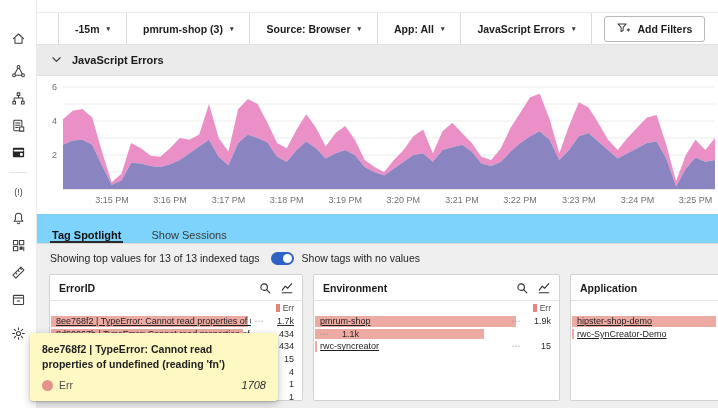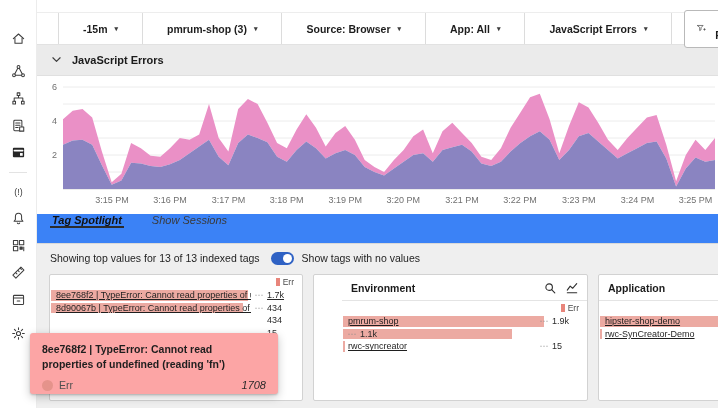--- a/index.html
+++ b/index.html
@@ -13,62 +13,62 @@
   .sb-home{margin:30px 0 12px;}
   .sb-div{width:18px;border-top:1px solid #e3e3e3;margin:6px 0 5px;}
   .sb-gear{margin-top:12px;}
 
   
   .main{flex:1;display:flex;flex-direction:column;min-width:0;}
 
   .topbar{flex:0 0 44px;height:44px;background:#fff;position:relative;border-bottom:1px solid #e2e2e2;}
   .topbar-rule{position:absolute;top:12px;left:0;right:0;height:1px;background:#ededed;}
   .filters{position:absolute;left:21px;top:13px;height:31px;display:flex;align-items:center;}
-  .fitem{display:flex;align-items:center;gap:7px;padding:0 24px;height:31px;border-left:1px solid #dcdcdc;font-size:10.5px;font-weight:700;color:#1d1d1d;cursor:pointer;white-space:nowrap;}
+  .fitem{display:flex;align-items:center;gap:7px;padding:0 16px;height:31px;border-left:1px solid #dcdcdc;font-size:10.5px;font-weight:700;color:#1d1d1d;cursor:pointer;white-space:nowrap;}
   .fitem.last{border-right:1px solid #dcdcdc;}
   .caret{font-size:7px;color:#3d3d3d;}
   .addf{display:flex;align-items:center;gap:7px;margin-left:12px;padding:6px 12px;background:#fff;border:1px solid #b9b9b9;border-radius:3px;font-size:10.5px;font-weight:700;color:#1d1d1d;font-family:inherit;cursor:pointer;}
   .addf svg{width:13px;height:11px;stroke:#3d3d3d;stroke-width:1.1;fill:none;stroke-linecap:round;stroke-linejoin:round;}
 
   .section-hdr{flex:0 0 30px;height:30px;background:#ebebeb;display:flex;align-items:center;padding-left:15px;gap:11px;border-bottom:1px solid #e0e0e0;cursor:pointer;}
   .section-hdr svg{width:9px;height:8px;stroke:#3d3d3d;stroke-width:1.3;fill:none;stroke-linecap:round;stroke-linejoin:round;}
   .section-title{font-size:11px;font-weight:700;color:#1b1b1b;}
 
   .chart-wrap{flex:0 0 138px;height:138px;background:#fff;}
   #chart{display:block;width:682px;height:132px;margin-top:3px;}
 
-  .tabs{flex:0 0 29px;height:29px;background:#3b82f6;display:flex;align-items:flex-start;padding-left:13px;gap:26px;border-bottom:1px solid #d9d9d9;font-style:italic;}
+  .tabs{flex:0 0 29px;height:29px;background:#7dd3fc;display:flex;align-items:flex-end;padding-left:13px;gap:26px;border-bottom:1px solid #d9d9d9;}
   .tab{display:flex;align-items:center;font-size:11px;color:#3a3a3a;cursor:pointer;border-bottom:2px solid transparent;padding:0 2px;}
   .tab.active{font-weight:700;color:#111;border-bottom-color:#2b2b2b;}
 
   .toggle-row{flex:0 0 28px;height:28px;display:flex;align-items:center;padding-left:13px;font-size:10.5px;color:#1e1e1e;}
   .toggle{width:23px;height:13px;border-radius:7px;background:#2f62c4;margin:0 8px 0 11px;position:relative;cursor:pointer;flex:0 0 23px;}
   .knob{position:absolute;right:2px;top:2px;width:9px;height:9px;border-radius:50%;background:#fff;}
 
   
   .panels{display:flex;gap:10px;padding:2px 0 0 12px;align-items:flex-start;}
   .panel{background:#fff;border:1px solid #d2d2d2;border-radius:2px;height:125px;overflow:hidden;flex:0 0 auto;}
   .panel:nth-child(1){width:252px;}
-  .panel:nth-child(2){width:245px;padding-left:28px;}
+  .panel:nth-child(2){width:245px;}
   .panel:nth-child(3){width:240px;}
   .p-hdr{display:flex;align-items:center;height:25px;padding:0 9px;border-bottom:1px solid #e4e4e4;}
   .p-title{flex:1;font-size:10.5px;font-weight:700;color:#1b1b1b;}
   .p-ic{margin-left:10px;display:flex;cursor:pointer;}
   .p-ic svg{width:12px;height:12px;stroke:#2f2f2f;fill:none;stroke-width:1.3;stroke-linecap:round;stroke-linejoin:round;}
   .p-legend{display:flex;justify-content:flex-end;align-items:center;height:14px;padding-right:8px;font-size:8.5px;color:#4a4a4a;gap:3px;}
   .lg-sq{width:4px;height:8px;background:#e8857b;}
   .p-row{position:relative;height:12.6px;display:flex;align-items:center;padding:0 8px 0 2px;font-size:9px;}
   .p-bar{position:absolute;left:1px;top:1px;bottom:1px;background:#ecaaa2;z-index:0;}
   .p-name{position:relative;z-index:1;flex:1;color:#1f1f1f;text-decoration:underline;white-space:nowrap;overflow:hidden;margin-left:4px;cursor:pointer;}
   .p-dots{position:relative;z-index:1;width:16px;text-align:center;color:#8a8a8a;font-size:9px;cursor:pointer;}
-  .p-val{position:relative;z-index:1;width:27px;text-align:left;color:#2a2a2a;}
+  .p-val{position:relative;z-index:1;width:27px;text-align:right;color:#2a2a2a;}
   .p-val.u{text-decoration:underline;}
 
   
-  .tooltip{position:absolute;left:30px;top:333px;width:224px;background:#fca5a5;border-radius:3px;box-shadow:0 1px 2px rgba(0,0,0,.18),0 3px 10px rgba(0,0,0,.22);padding:9px 12px 3px;z-index:40;}
+  .tooltip{position:absolute;left:30px;top:333px;width:224px;background:#fef9c3;border-radius:3px;box-shadow:0 1px 2px rgba(0,0,0,.18),0 3px 10px rgba(0,0,0,.22);padding:9px 12px 10px;z-index:40;}
   .tt-title{font-size:10.5px;font-weight:700;color:#1e1e1e;line-height:1.4;}
   .tt-row{display:flex;align-items:center;margin-top:8px;gap:6px;}
   .tt-dot{width:11px;height:11px;border-radius:50%;background:#e5938b;flex:0 0 11px;}
   .tt-name{font-size:10.5px;color:#4f4f4f;flex:1;}
   .tt-val{font-size:11px;color:#2a2a2a;font-style:italic;}
 </style>
 </head>
 <body>
 
 <div class="app">
@@ -229,20 +229,35 @@
     <div class="toggle-row">
       <span>Showing top values for 13 of 13 indexed tags</span>
       <div class="toggle">
           <div class="knob"></div>
         </div>
       <span>Show tags with no values</span>
     </div>
 
     <div class="panels" id="panels">
         <div class="panel">
+          <div class="p-hdr">
+            <span class="p-title">ErrorID</span>
+            <span class="p-ic">
+              <svg viewBox="0 0 14 14">
+                <circle cx="6" cy="6" r="3.8"></circle>
+                <path d="M8.9 8.9 12.6 12.6"></path>
+              </svg>
+            </span>
+            <span class="p-ic">
+              <svg viewBox="0 0 14 14">
+                <path d="M1.5 9.5 4.9 4.9l2.8 2.4 4.8-5.4"></path>
+                <path d="M1.5 12.5h11"></path>
+              </svg>
+            </span>
+          </div>
           <div class="p-legend">
             <span class="lg-sq"></span>
             <span class="lg-lbl">Err</span>
           </div>
           <div class="p-rows">
             <div class="p-row">
               <span class="p-bar" style="width: 78%;"></span>
               <a class="p-name">8ee768f2 | TypeError: Cannot read properties of unde...</a>
               <span class="p-dots">⋯</span>
               <span class="p-val u">1.7k</span>

